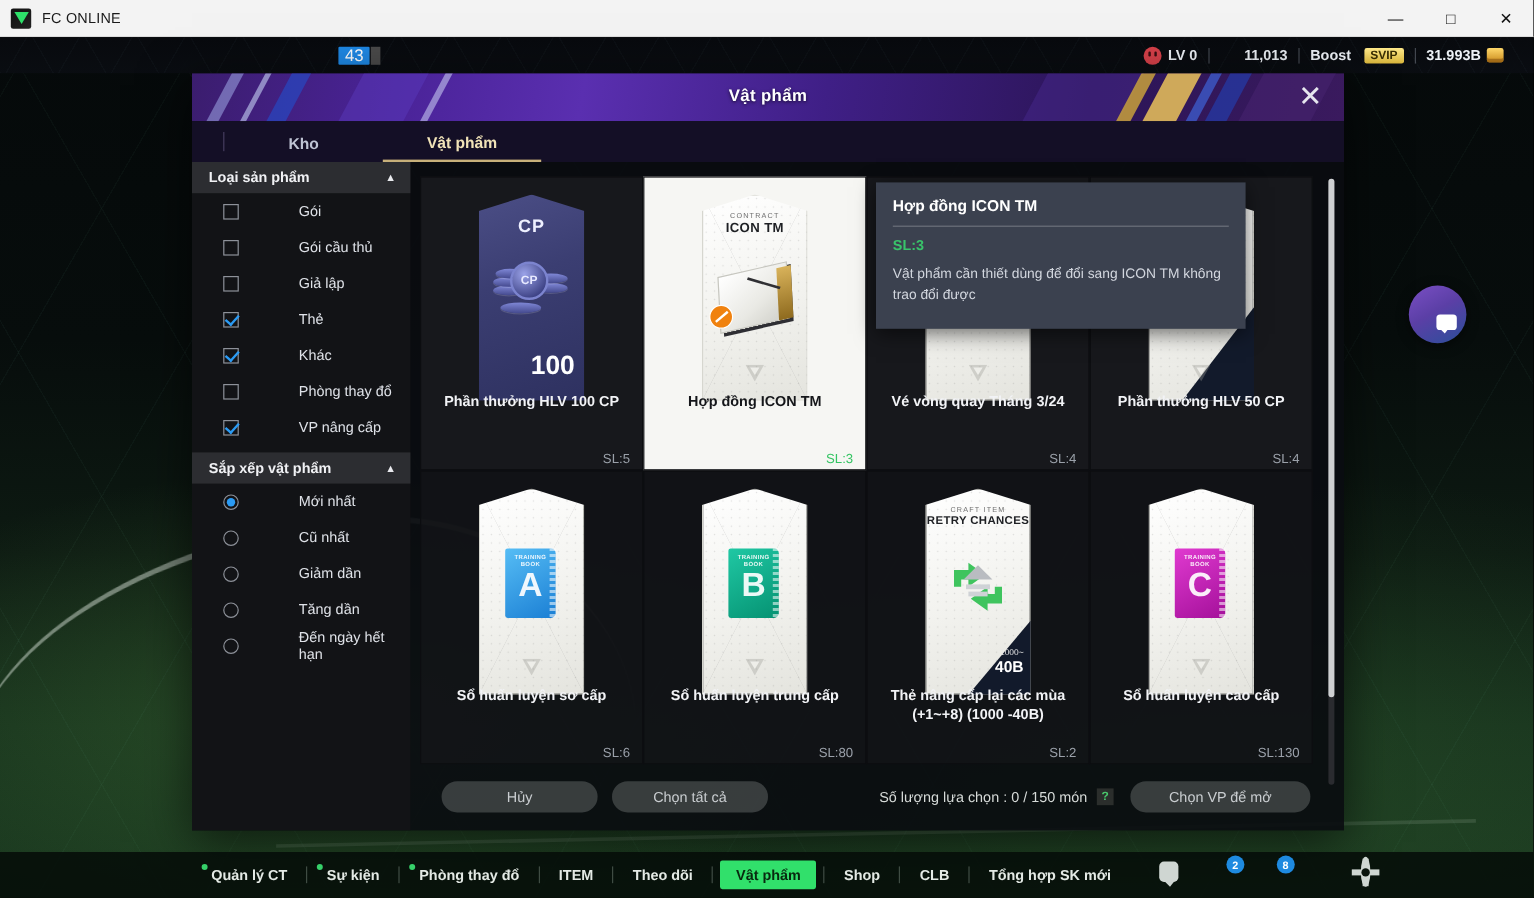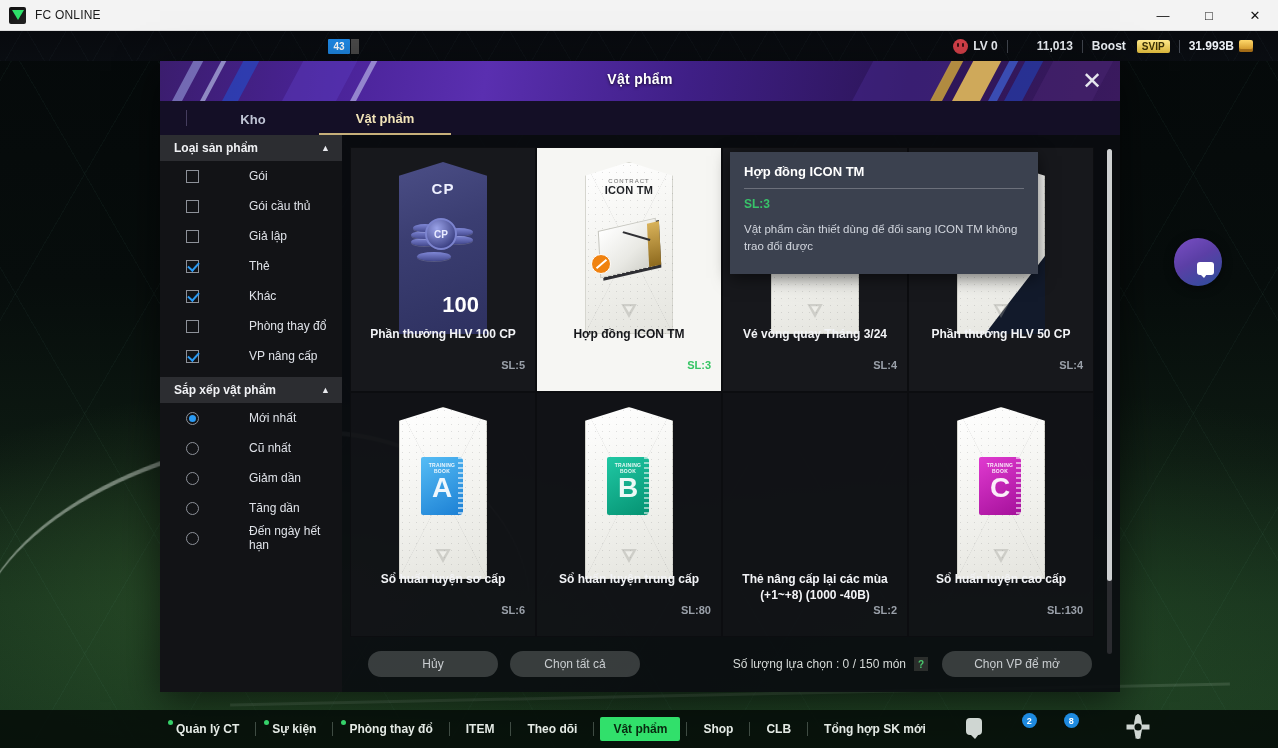--- a/index.html
+++ b/index.html
@@ -73,22 +73,22 @@
     position: absolute; inset: 0; opacity: .5;
     background-image:
       repeating-linear-gradient(60deg, rgba(110,140,170,.08) 0 1px, transparent 1px 38px),
       repeating-linear-gradient(-60deg, rgba(110,140,170,.08) 0 1px, transparent 1px 38px);
   }
   .acct {
     position: relative; margin-left: 160px; display: flex; align-items: center; gap: 6px;
   }
   .acct-name { font-size: 13px; color: #e8eef5; font-weight: normal; letter-spacing: .2px; margin-top: 40px; }
   .acct-lvl {
-    font-size: 10px; font-weight: bold; color: #fff; background: #1e88e5;
-    padding: 1px 5px 1px 5px; border-radius: 1px; line-height: 13px; margin-left: 46px;
+    font-size: 14px; font-weight: normal; color: #fff; background: #1e88e5;
+    padding: 1px 5px 1px 5px; border-radius: 1px; line-height: 13px;
   }
   .acct-lvl-tail { width: 8px; height: 15px; background: #4a4a4a; margin-left: -5px; }
   .gstats {
     position: relative; margin-left: auto; margin-right: 16px;
     display: flex; align-items: center; gap: 0px; font-size: 12px; color: #eef2f7;
   }
   .gstat { display: flex; align-items: center; gap: 5px; padding: 0 9px; font-weight: bold; }
   .gdiv { width: 1px; height: 13px; background: rgba(200,210,225,.3); }
   .sad-ico {
     width: 15px; height: 15px; border-radius: 50%;
@@ -192,21 +192,21 @@
   .card.transparent { background: rgba(23,24,28,.55); }
   .card-art {
     margin-top: 14px; width: 88px; height: 172px; position: relative;
   }
   .card-name {
     position: absolute; left: 6px; right: 6px; top: 178px; text-align: center;
     font-size: 12px; font-weight: bold; color: #f2f3f6; line-height: 16px;
   }
   .card.light .card-name { color: #15161a; }
   .card-qty {
-    position: absolute; right: 10px; bottom: 20px; font-size: 11px; color: #9aa0a9; font-weight: bold;
+    position: absolute; right: 10px; bottom: 2px; font-size: 11px; color: #9aa0a9; font-weight: normal;
   }
   .card-qty.green { color: #35c463; }
 
   
   .pack {
     position: absolute; inset: 0;
     clip-path: polygon(0 8%, 50% 0, 100% 8%, 100% 100%, 0 100%);
   }
   .pack.navy { background: linear-gradient(160deg,#4b4e86 0%, #3b3e72 40%, #2e3160 100%); }
   .pack.white {
@@ -664,20 +664,40 @@
               <svg class="tlogo" viewBox="0 0 20 18">
                 <polygon points="0,0 20,0 10,18" fill="#9b9b95"></polygon>
                 <polygon points="5,3 15,3 10,11" fill="#f6f6f3"></polygon>
               </svg>
             </div>
             <div class="card-name">Sổ huấn luyện trung cấp</div>
             <div class="card-qty">SL:80</div>
           </div>
 
           <div class="card transparent">
+            <div class="card-art">
+              <div class="pack white"></div>
+              <div class="pack-dots"></div>
+              <div class="retry-corner"></div>
+              <div class="pack-label-top">
+                <div class="pl-small">CRAFT ITEM</div>
+                <div class="pl-big" style="font-size:9.5px;">RETRY CHANCES</div>
+              </div>
+              <svg class="retry-arrows" viewBox="0 0 60 60">
+                <path d="M10 30 L10 16 L22 16 L22 10 L36 20 L22 30 L22 24 L16 24 L16 30 Z" fill="#3fc45e"></path>
+                <path d="M50 30 L50 44 L38 44 L38 50 L24 40 L38 30 L38 36 L44 36 L44 30 Z" fill="#3fc45e"></path>
+                <path d="M18 24 L42 24 L30 12 Z" fill="#b9bcc1"></path>
+                <rect x="20" y="28" width="20" height="4" fill="#cfd2d6"></rect>
+                <rect x="22" y="34" width="16" height="4" fill="#cfd2d6"></rect>
+              </svg>
+              <div class="retry-num">
+                <div class="rn-small">1000~</div>
+                <div class="rn-big">40B</div>
+              </div>
+            </div>
             <div class="card-name">Thẻ nâng cấp lại các mùa (+1~+8) (1000 -40B)</div>
             <div class="card-qty">SL:2</div>
           </div>
 
           <div class="card transparent">
             <div class="card-art">
               <div class="pack white"></div>
               <div class="pack-dots"></div>
               <div class="pack-x"></div>
               <div class="tbook" style="background:linear-gradient(150deg,#e03ad0,#a4109a);">

